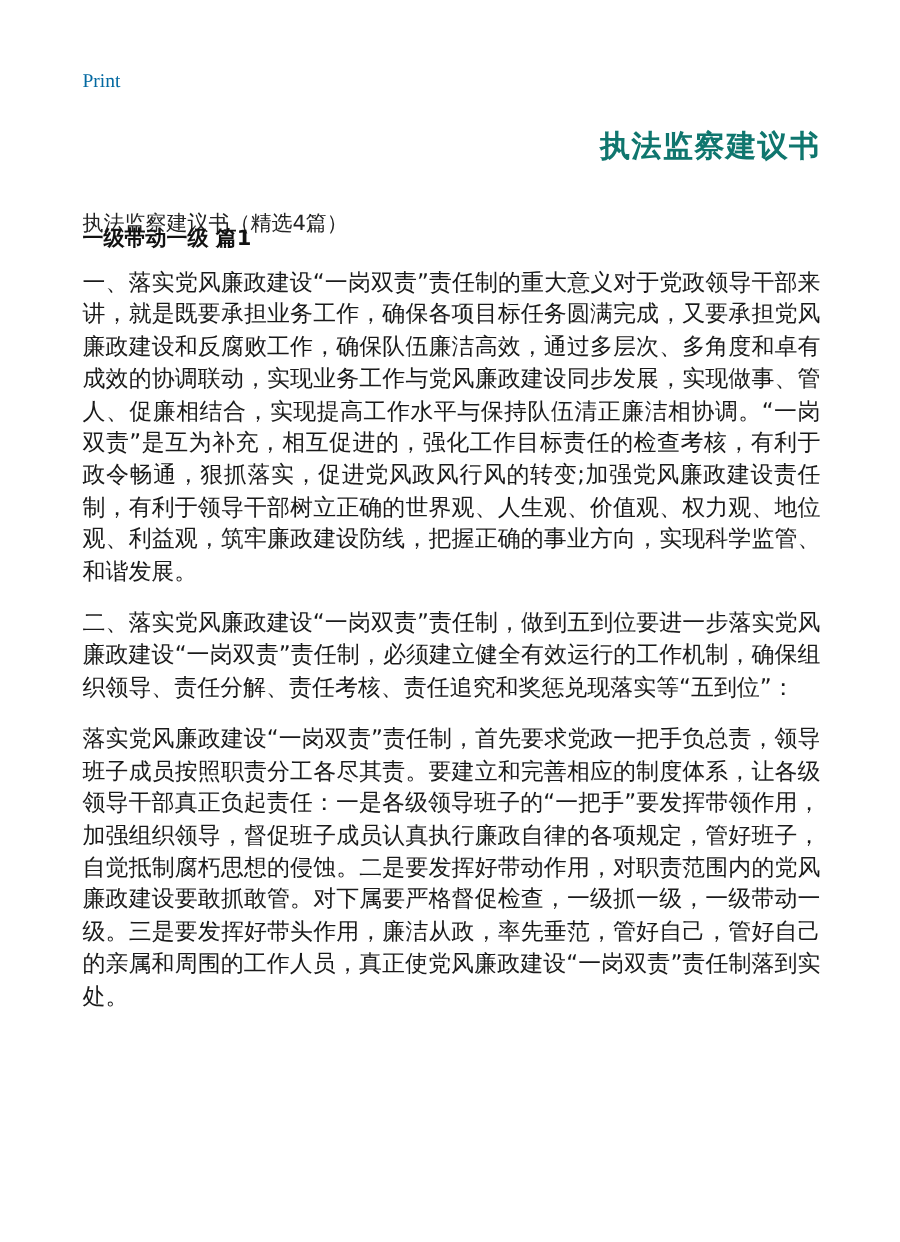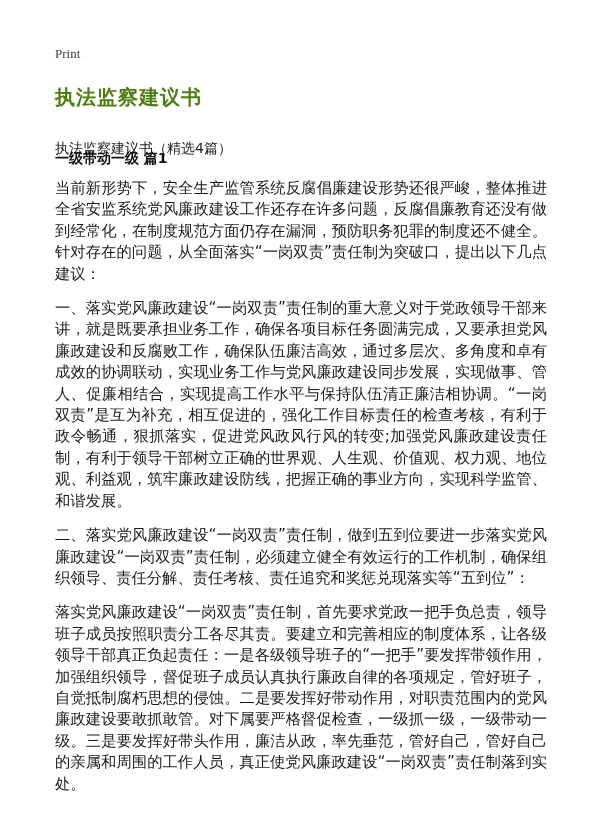--- a/index.html
+++ b/index.html
@@ -19,33 +19,33 @@
       left: 55px;
       top: 0;
       width: 492px;
     }
     .print-label {
       position: absolute;
       top: 46px;
       left: 0;
       font-family: "Liberation Serif", "DejaVu Serif", serif;
       font-size: 13px;
-      color: #404040;
+      color: #0369a1;
     }
     .doc-title {
       position: absolute;
       top: 84px;
       left: 0;
       width: 492px;
-      text-align: left;
+      text-align: right;
       font-family: "DejaVu Sans", sans-serif;
       font-size: 20px;
       font-weight: bold;
       letter-spacing: 1px;
-      color: #4d7c0f;
+      color: #0f766e;
     }
     .doc-subtitle {
       position: absolute;
       top: 121px;
       left: 0;
       font-family: "DejaVu Sans", sans-serif;
       font-size: 14px;
       color: #222;
       margin-top: 19px;
     }
@@ -76,19 +76,18 @@
   </style>
 </head>
 <body>
 
 <div class="page">
   <div class="print-label">Print</div>
   <div class="doc-title">执法监察建议书</div>
   <div class="doc-subtitle">执法监察建议书（精选4篇）</div>
   <div class="section-heading">一级带动一级 篇1</div>
   <div class="body">
-    <p class="para">当前新形势下，安全生产监管系统反腐倡廉建设形势还很严峻，整体推进全省安监系统党风廉政建设工作还存在许多问题，反腐倡廉教育还没有做到经常化，在制度规范方面仍存在漏洞，预防职务犯罪的制度还不健全。针对存在的问题，从全面落实“一岗双责”责任制为突破口，提出以下几点建议：</p>
     <p class="para">一、落实党风廉政建设“一岗双责”责任制的重大意义对于党政领导干部来讲，就是既要承担业务工作，确保各项目标任务圆满完成，又要承担党风廉政建设和反腐败工作，确保队伍廉洁高效，通过多层次、多角度和卓有成效的协调联动，实现业务工作与党风廉政建设同步发展，实现做事、管人、促廉相结合，实现提高工作水平与保持队伍清正廉洁相协调。“一岗双责”是互为补充，相互促进的，强化工作目标责任的检查考核，有利于政令畅通，狠抓落实，促进党风政风行风的转变;加强党风廉政建设责任制，有利于领导干部树立正确的世界观、人生观、价值观、权力观、地位观、利益观，筑牢廉政建设防线，把握正确的事业方向，实现科学监管、和谐发展。</p>
     <p class="para">二、落实党风廉政建设“一岗双责”责任制，做到五到位要进一步落实党风廉政建设“一岗双责”责任制，必须建立健全有效运行的工作机制，确保组织领导、责任分解、责任考核、责任追究和奖惩兑现落实等“五到位”：</p>
     <p class="para">落实党风廉政建设“一岗双责”责任制，首先要求党政一把手负总责，领导班子成员按照职责分工各尽其责。要建立和完善相应的制度体系，让各级领导干部真正负起责任：一是各级领导班子的“一把手”要发挥带领作用，加强组织领导，督促班子成员认真执行廉政自律的各项规定，管好班子，自觉抵制腐朽思想的侵蚀。二是要发挥好带动作用，对职责范围内的党风廉政建设要敢抓敢管。对下属要严格督促检查，一级抓一级，一级带动一级。三是要发挥好带头作用，廉洁从政，率先垂范，管好自己，管好自己的亲属和周围的工作人员，真正使党风廉政建设“一岗双责”责任制落到实处。</p>
 
   </div>
 </div>
 
 </body></html>

